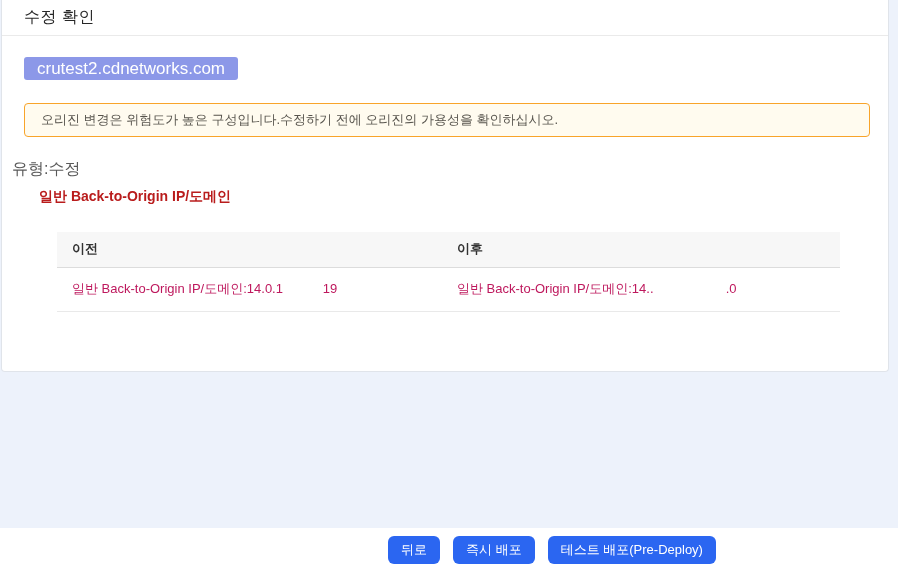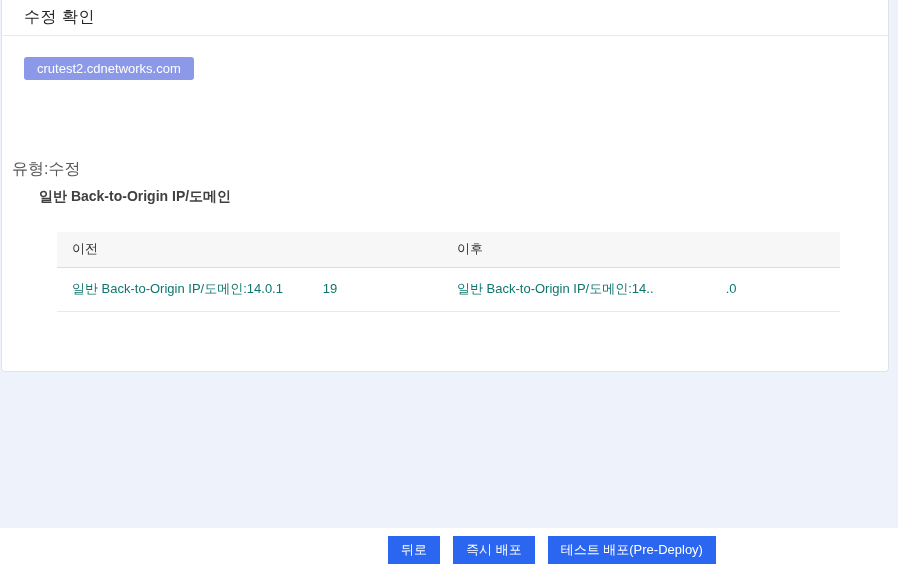--- a/index.html
+++ b/index.html
@@ -33,21 +33,21 @@
     font-weight: 500;
     letter-spacing: 0.5px;
   }
 
   .domain-chip {
     position: absolute;
     left: 22px; top: 57px;
     height: 23px;
     background: #8c98e8;
     color: #ffffff;
-    font-size: 13px;
+    font-size: 17px;
     line-height: 23px;
     padding: 0 13px;
     border-radius: 3px;
     display: inline-block;
   }
 
   .warning-box {
     position: absolute;
     left: 22px; top: 103px;
     width: 846px; height: 34px;
@@ -68,45 +68,45 @@
     left: 10px; top: 159px;
     font-size: 16px;
     color: #595959;
   }
 
   .section-title {
     position: absolute;
     left: 37px; top: 188px;
     font-size: 14px;
     font-weight: 600;
-    color: #404040;
+    color: #b91c1c;
   }
 
   .diff-table {
     position: absolute;
     left: 55px; top: 232px;
     width: 783px;
     border-collapse: collapse;
     table-layout: fixed;
   }
   .diff-table col.col-before { width: 385px; }
   .diff-table th {
     background: #f7f7f7;
     height: 35px;
     text-align: left;
     font-size: 13px;
-    font-weight: 400;
+    font-weight: 700;
     color: #333333;
     padding-left: 15px;
     border-bottom: 1px solid #dcdcdc;
   }
   .diff-table td {
     height: 44px;
     font-size: 13px;
-    color: #0f766e;
+    color: #be185d;
     padding-left: 15px;
     border-bottom: 1px solid #e9e9e9;
     background: #ffffff;
   }
   .cell-value { white-space: pre; }
 
   .footer-bar {
     position: absolute;
     left: 0; top: 528px;
     width: 898px; height: 38px;
@@ -119,37 +119,40 @@
     padding-top: 8px;
     transform: translateX(103px);
   }
   .btn {
     height: 28px;
     background: #2b66f1;
     color: #ffffff;
     font-size: 13px;
     font-family: "Liberation Sans", "DejaVu Sans", sans-serif;
     border: none;
-    border-radius: 0;
+    border-radius: 6px;
     padding: 0 13px;
     cursor: pointer;
     line-height: 28px;
     white-space: nowrap;
   }
 </style>
 </head>
 <body>
 
 <div class="card">
   <div class="card-header">
     <span class="card-title">수정 확인</span>
   </div>
 
   <span class="domain-chip">crutest2.cdnetworks.com</span>
 
+  <div class="warning-box">
+    <span class="warning-text">오리진 변경은 위험도가 높은 구성입니다.수정하기 전에 오리진의 가용성을 확인하십시오.</span>
+  </div>
 
   <div class="type-line">유형:수정</div>
 
   <div class="section-title">일반 Back-to-Origin IP/도메인</div>
 
   <table class="diff-table">
     <colgroup>
       <col class="col-before">
       <col class="col-after">
     </colgroup>

